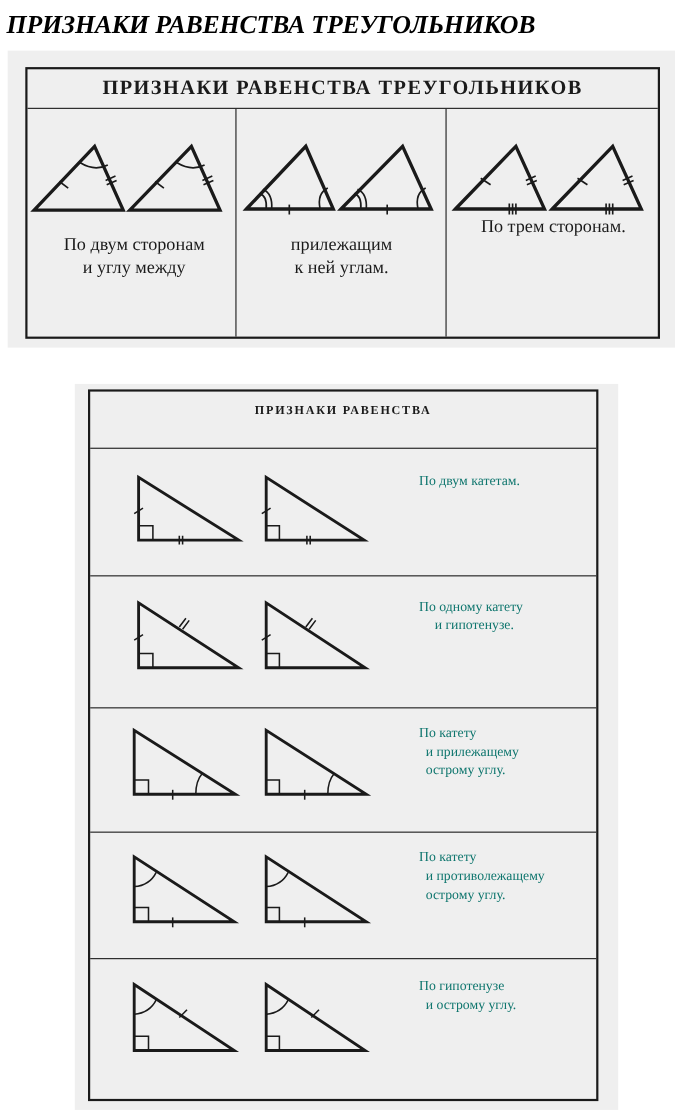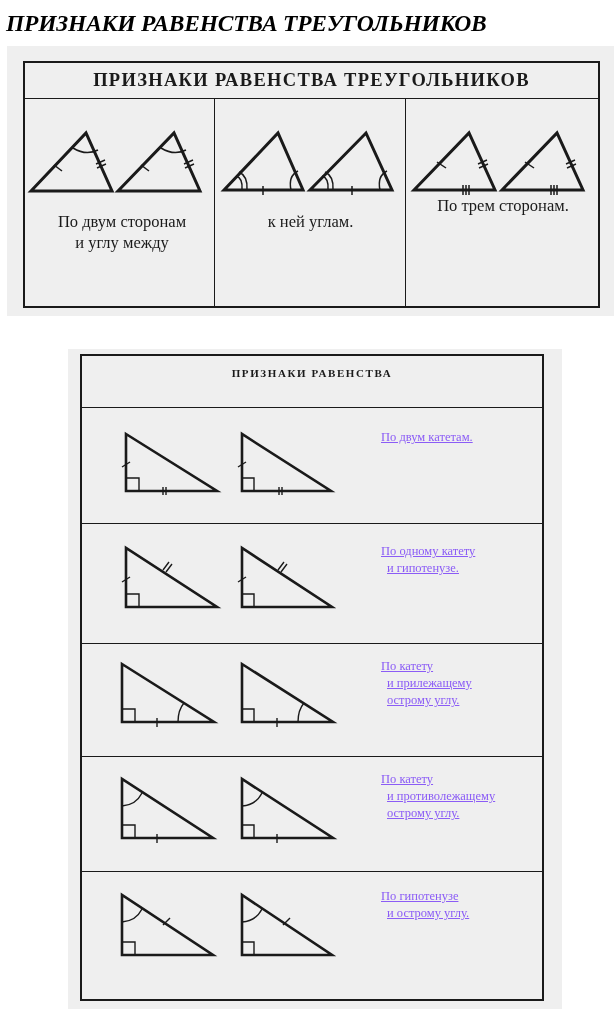--- a/index.html
+++ b/index.html
@@ -29,22 +29,22 @@
   .tbl2 .hdr { height: 52px; font-size: 11px; letter-spacing: 1.6px; line-height: 18px; padding-top: 8px; box-sizing: border-box; }
   .hdr span { display: block; }
   .col-div { position: absolute; top: 36px; bottom: 0; width: 0; border-left: 1.5px solid #1a1a1a; }
   .cap1 {
     position: absolute; text-align: center; font-size: 16.5px; line-height: 21px;
     color: #1a1a1a; font-family: "Liberation Serif", serif;
   }
   .cap1 span { display: block; }
   .row-div { position: absolute; left: 0; right: 0; height: 0; border-top: 1.5px solid #1a1a1a; }
   .cap2 {
-    position: absolute; font-size: 12.5px; line-height: 17px; color: #8b5cf6;
-    font-family: "Liberation Serif", serif; white-space: nowrap; text-decoration: underline;
+    position: absolute; font-size: 12.5px; line-height: 17px; color: #0f766e;
+    font-family: "Liberation Serif", serif; white-space: nowrap;
   }
   .cap2 span { display: block; }
   .cap2 span.ind { padding-left: 6px; }
   svg.fig { position: absolute; left: 0; top: 0; overflow: visible; }
 </style>
 </head>
 <body>
 
 <div class="page-title">ПРИЗНАКИ РАВЕНСТВА ТРЕУГОЛЬНИКОВ</div>
 
@@ -56,20 +56,21 @@
     <span>ПРИЗНАКИ РАВЕНСТВА ТРЕУГОЛЬНИКОВ</span>
   </div>
   <div class="col-div" style="left:189px"></div>
   <div class="col-div" style="left:380px"></div>
 
   <div class="cap1" style="left:0; width:194px; top:148px;">
     <span>По двум сторонам</span>
     <span>и углу между</span>
   </div>
   <div class="cap1" style="left:190px; width:191px; top:148px;">
+    <span>прилежащим</span>
     <span>к ней углам.</span>
   </div>
   <div class="cap1" style="left:381px; width:194px; top:132px;">
     <span>По трем сторонам.</span>
   </div>
 </div>
 
 <svg class="fig" width="614" height="320">
   <g fill="none" stroke="#1a1a1a" stroke-width="3" stroke-linejoin="miter">
 
@@ -120,21 +121,21 @@
     <span>ПРИЗНАКИ РАВЕНСТВА</span>
   </div>
   <div class="row-div" style="top:167px"></div>
   <div class="row-div" style="top:287px"></div>
   <div class="row-div" style="top:400px"></div>
   <div class="row-div" style="top:515px"></div>
 
   <div class="cap2" style="left:299px; top:73px;">
     <span>По двум катетам.</span>
   </div>
-  <div class="cap2" style="left:299px; top:187px;">
+  <div class="cap2" style="left:299px; top:187px;text-align:center;">
     <span>По одному катету</span>
     <span class="ind">и гипотенузе.</span>
   </div>
   <div class="cap2" style="left:299px; top:302px;">
     <span>По катету</span>
     <span class="ind">и прилежащему</span>
     <span class="ind">острому углу.</span>
   </div>
   <div class="cap2" style="left:299px; top:415px;">
     <span>По катету</span>

